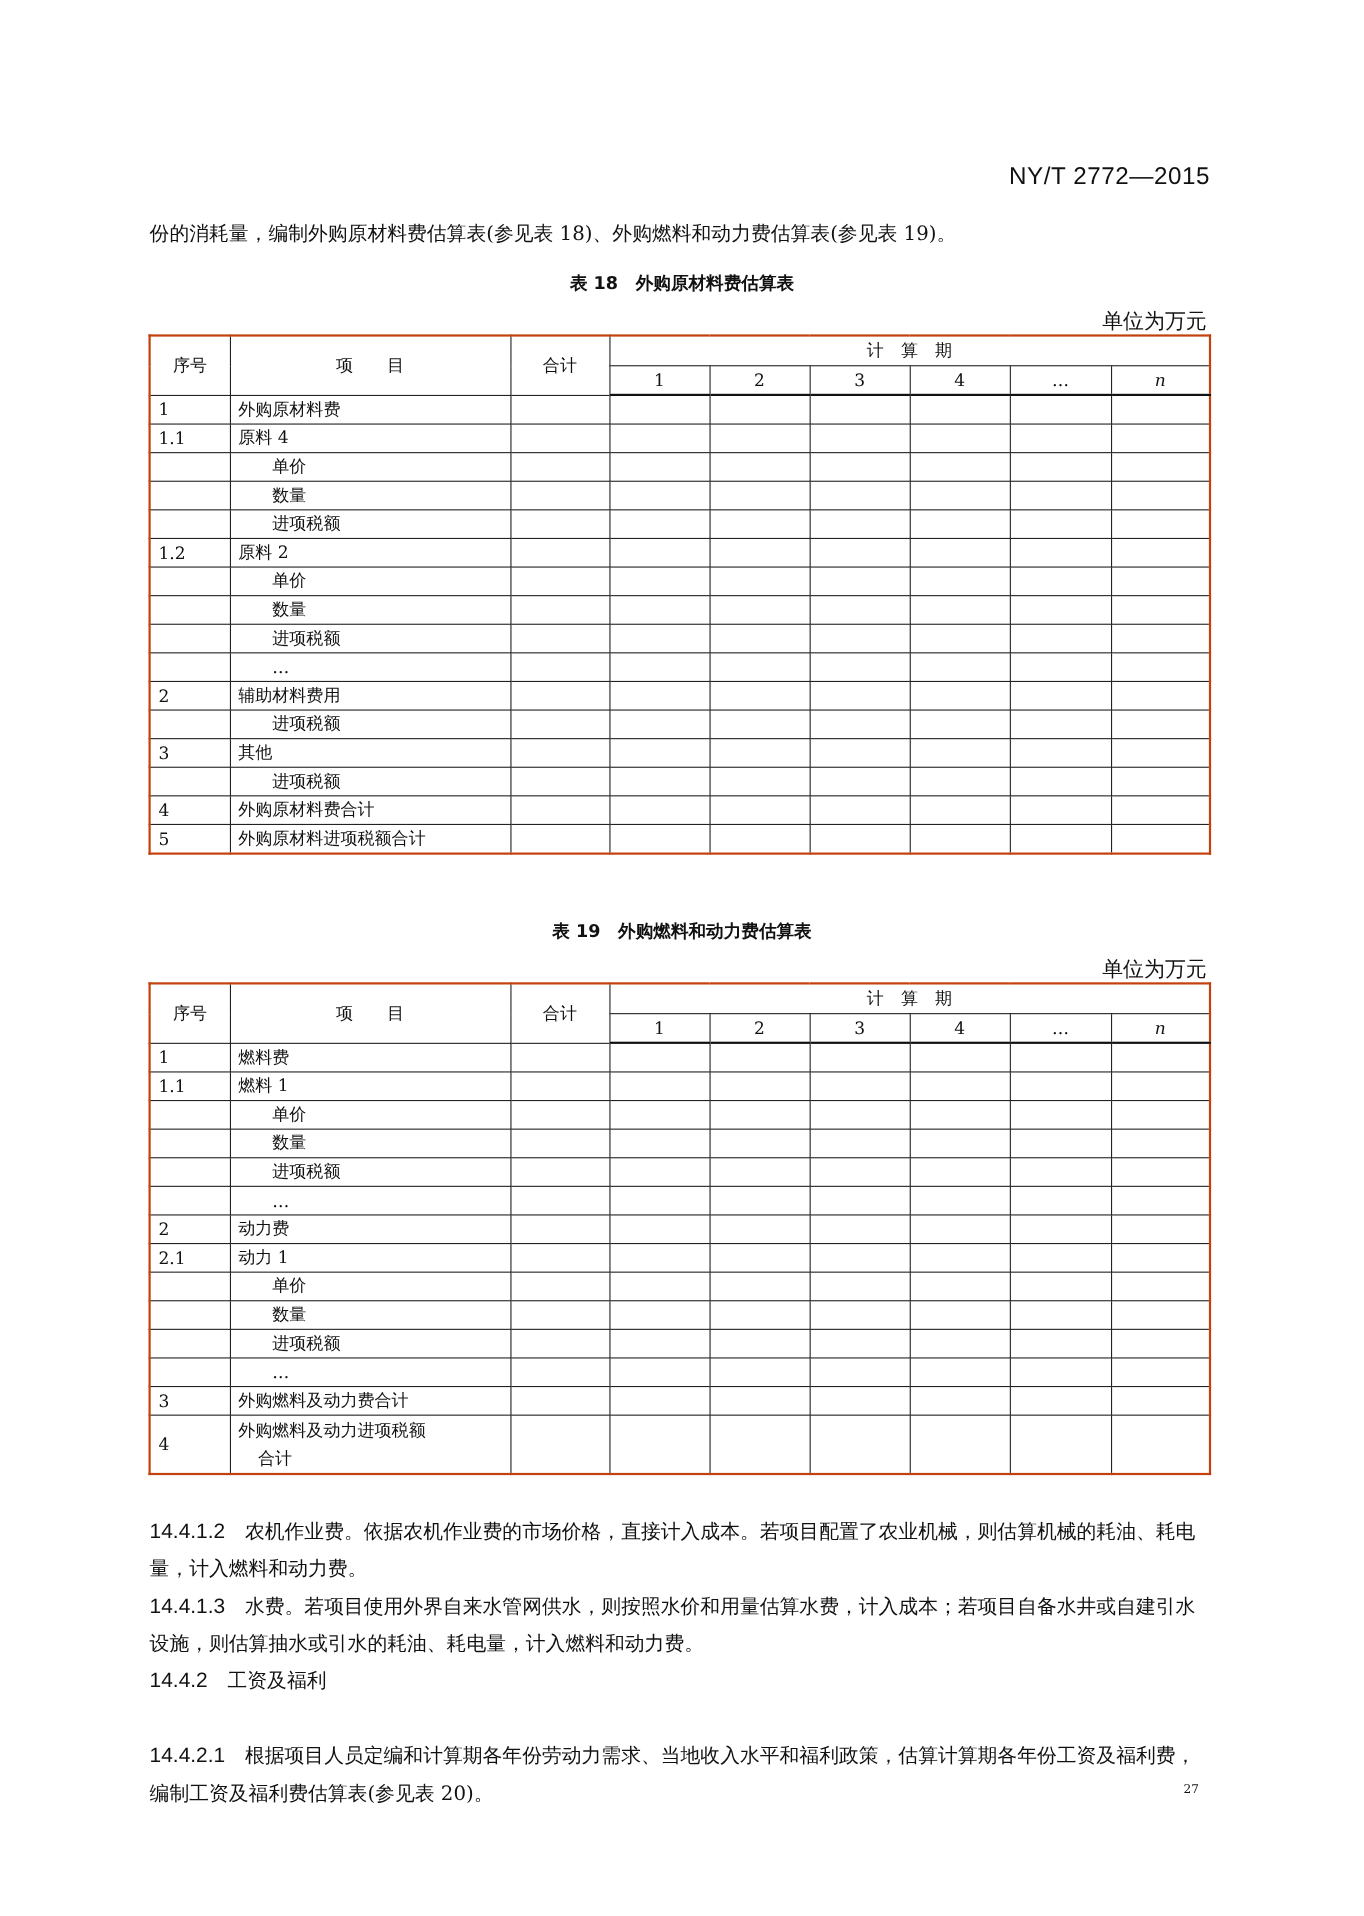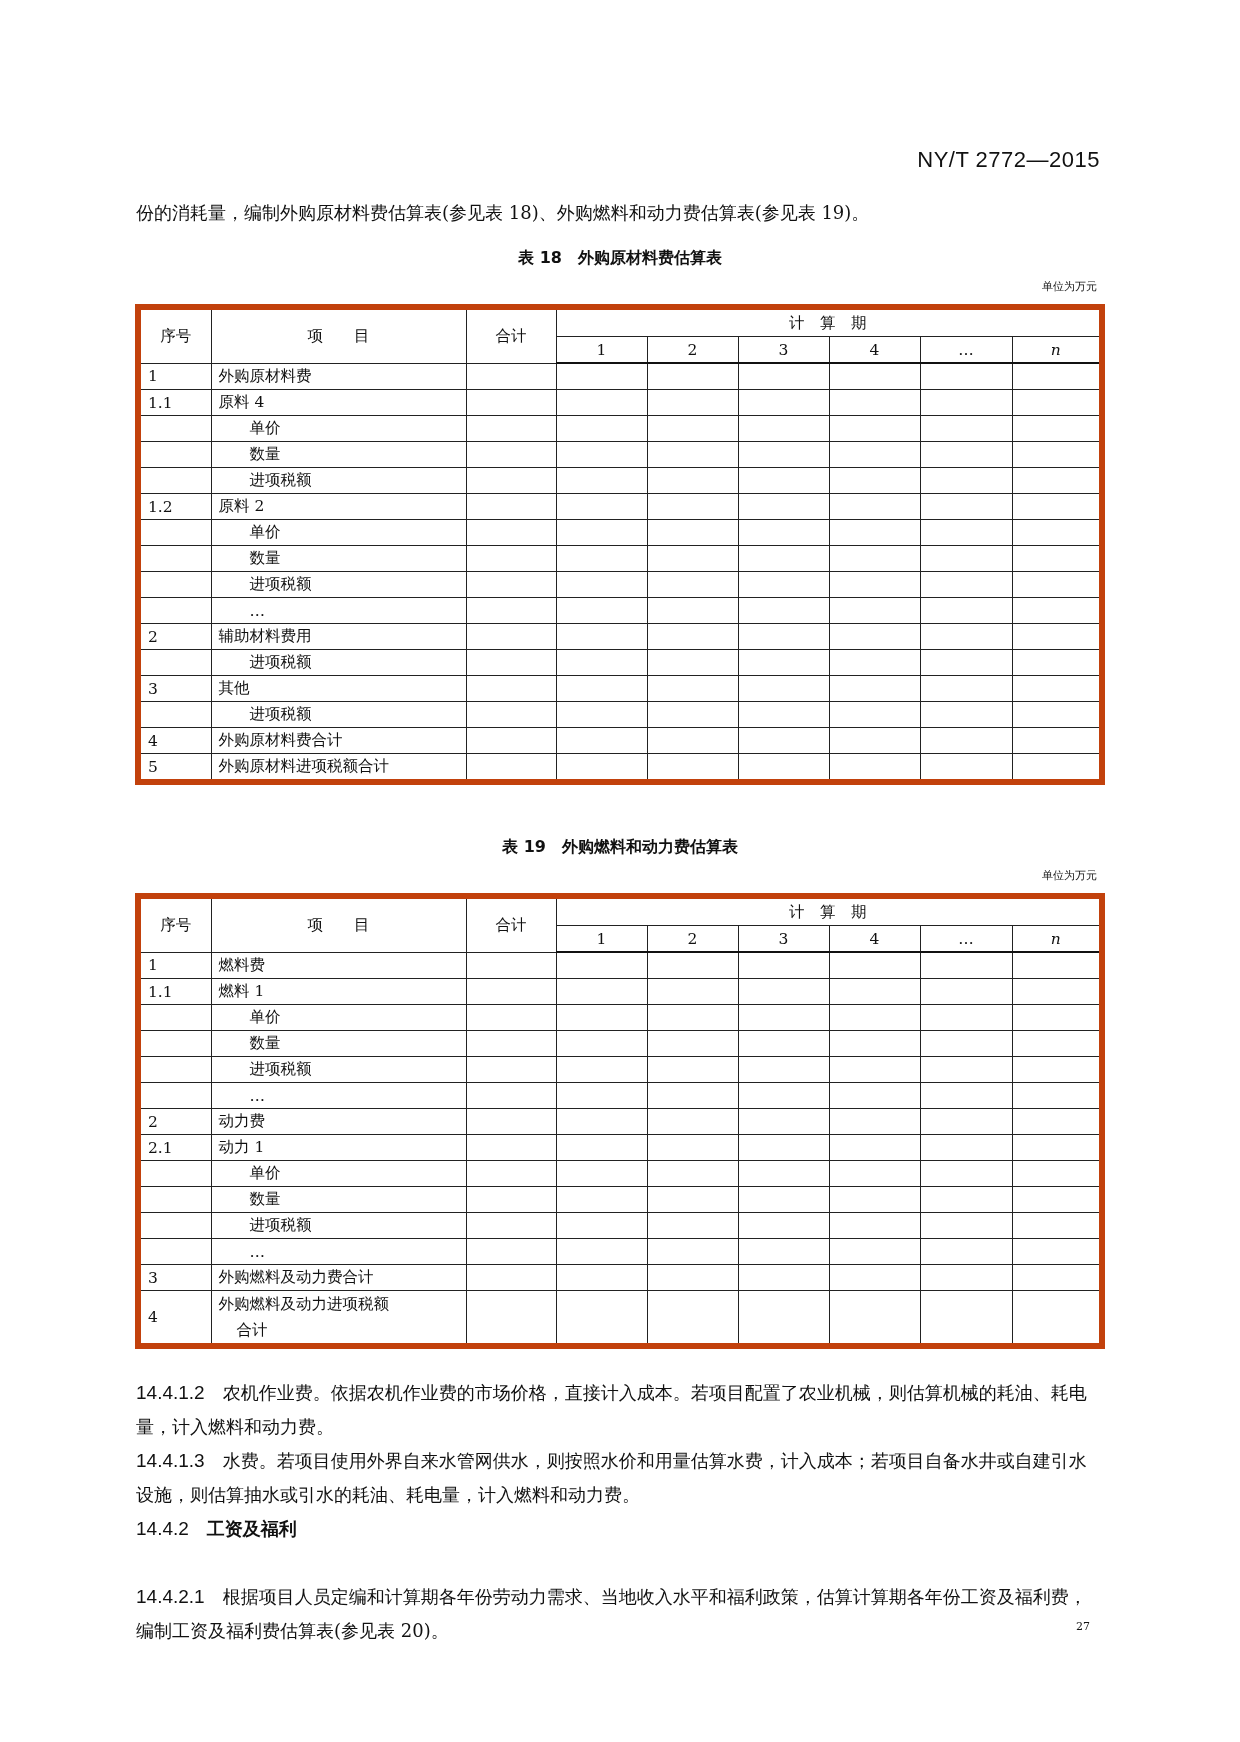--- a/index.html
+++ b/index.html
@@ -2,35 +2,35 @@
 <html><head>
 <meta charset="utf-8">
 <style>
   html, body { margin: 0; padding: 0; background: #ffffff; }
   body { width: 1240px; height: 1742px; position: relative; overflow: hidden;
          font-family: "DejaVu Serif", "Liberation Serif", serif; color: #111; }
   .abs { position: absolute; }
   .std-no { right: 140px; top: 147px; font-family: "Liberation Sans", sans-serif; font-size: 22px; letter-spacing: 0.5px; }
   .para { left: 136px; width: 968px; font-size: 18px; line-height: 34px; }
   .tbl-title { left: 0; width: 1240px; text-align: center; font-family: "DejaVu Sans", sans-serif; font-weight: bold; font-size: 16px; }
-  .unit { right: 143px; font-size: 11px; }
+  .unit { right: 143px; font-size: 19px; }
   table.t { position: absolute; left: 135px; width: 964px; border-collapse: collapse; table-layout: fixed; font-size: 15.5px; }
-  table.t { border: 6px solid #c2410c; }
+  table.t { border: 2px solid #c2410c; }
   table.t td, table.t th { border: 1px solid #222; padding: 0 7px; font-weight: normal; white-space: nowrap; overflow: hidden; }
   table.t thead tr:last-child th { border-bottom: 2px solid #111; }
   table.t th { text-align: center; }
   table.t td.item.sub { padding-left: 38px; }
   table.t td.item.cont { line-height: 26px; }
   .hdr1 th { height: 26px; }
   .hdr2 th { height: 25px; }
   .t18 tbody td { height: 25px; }
   .t19 tbody td { height: 25px; }
   .t19 tbody tr.tall td { height: 52px; }
   .sec { font-family: "Liberation Sans", sans-serif; font-size: 19px; margin-right: 18px; }
-  .bold { font-weight: bold; font-family: "DejaVu Sans", sans-serif; }
+  .bold { font-weight: normal; font-family: "DejaVu Sans", sans-serif; }
   .pageno { right: 150px; top: 1620px; font-size: 11px; }
 </style>
 </head>
 <body>
 
 <div class="abs std-no">NY/T 2772—2015</div>
 
 <div class="abs para" style="top:196px;">份的消耗量，编制外购原材料费估算表(参见表 18)、外购燃料和动力费估算表(参见表 19)。</div>
 
 <div class="abs tbl-title" style="top:248px;">表 18　外购原材料费估算表</div>

